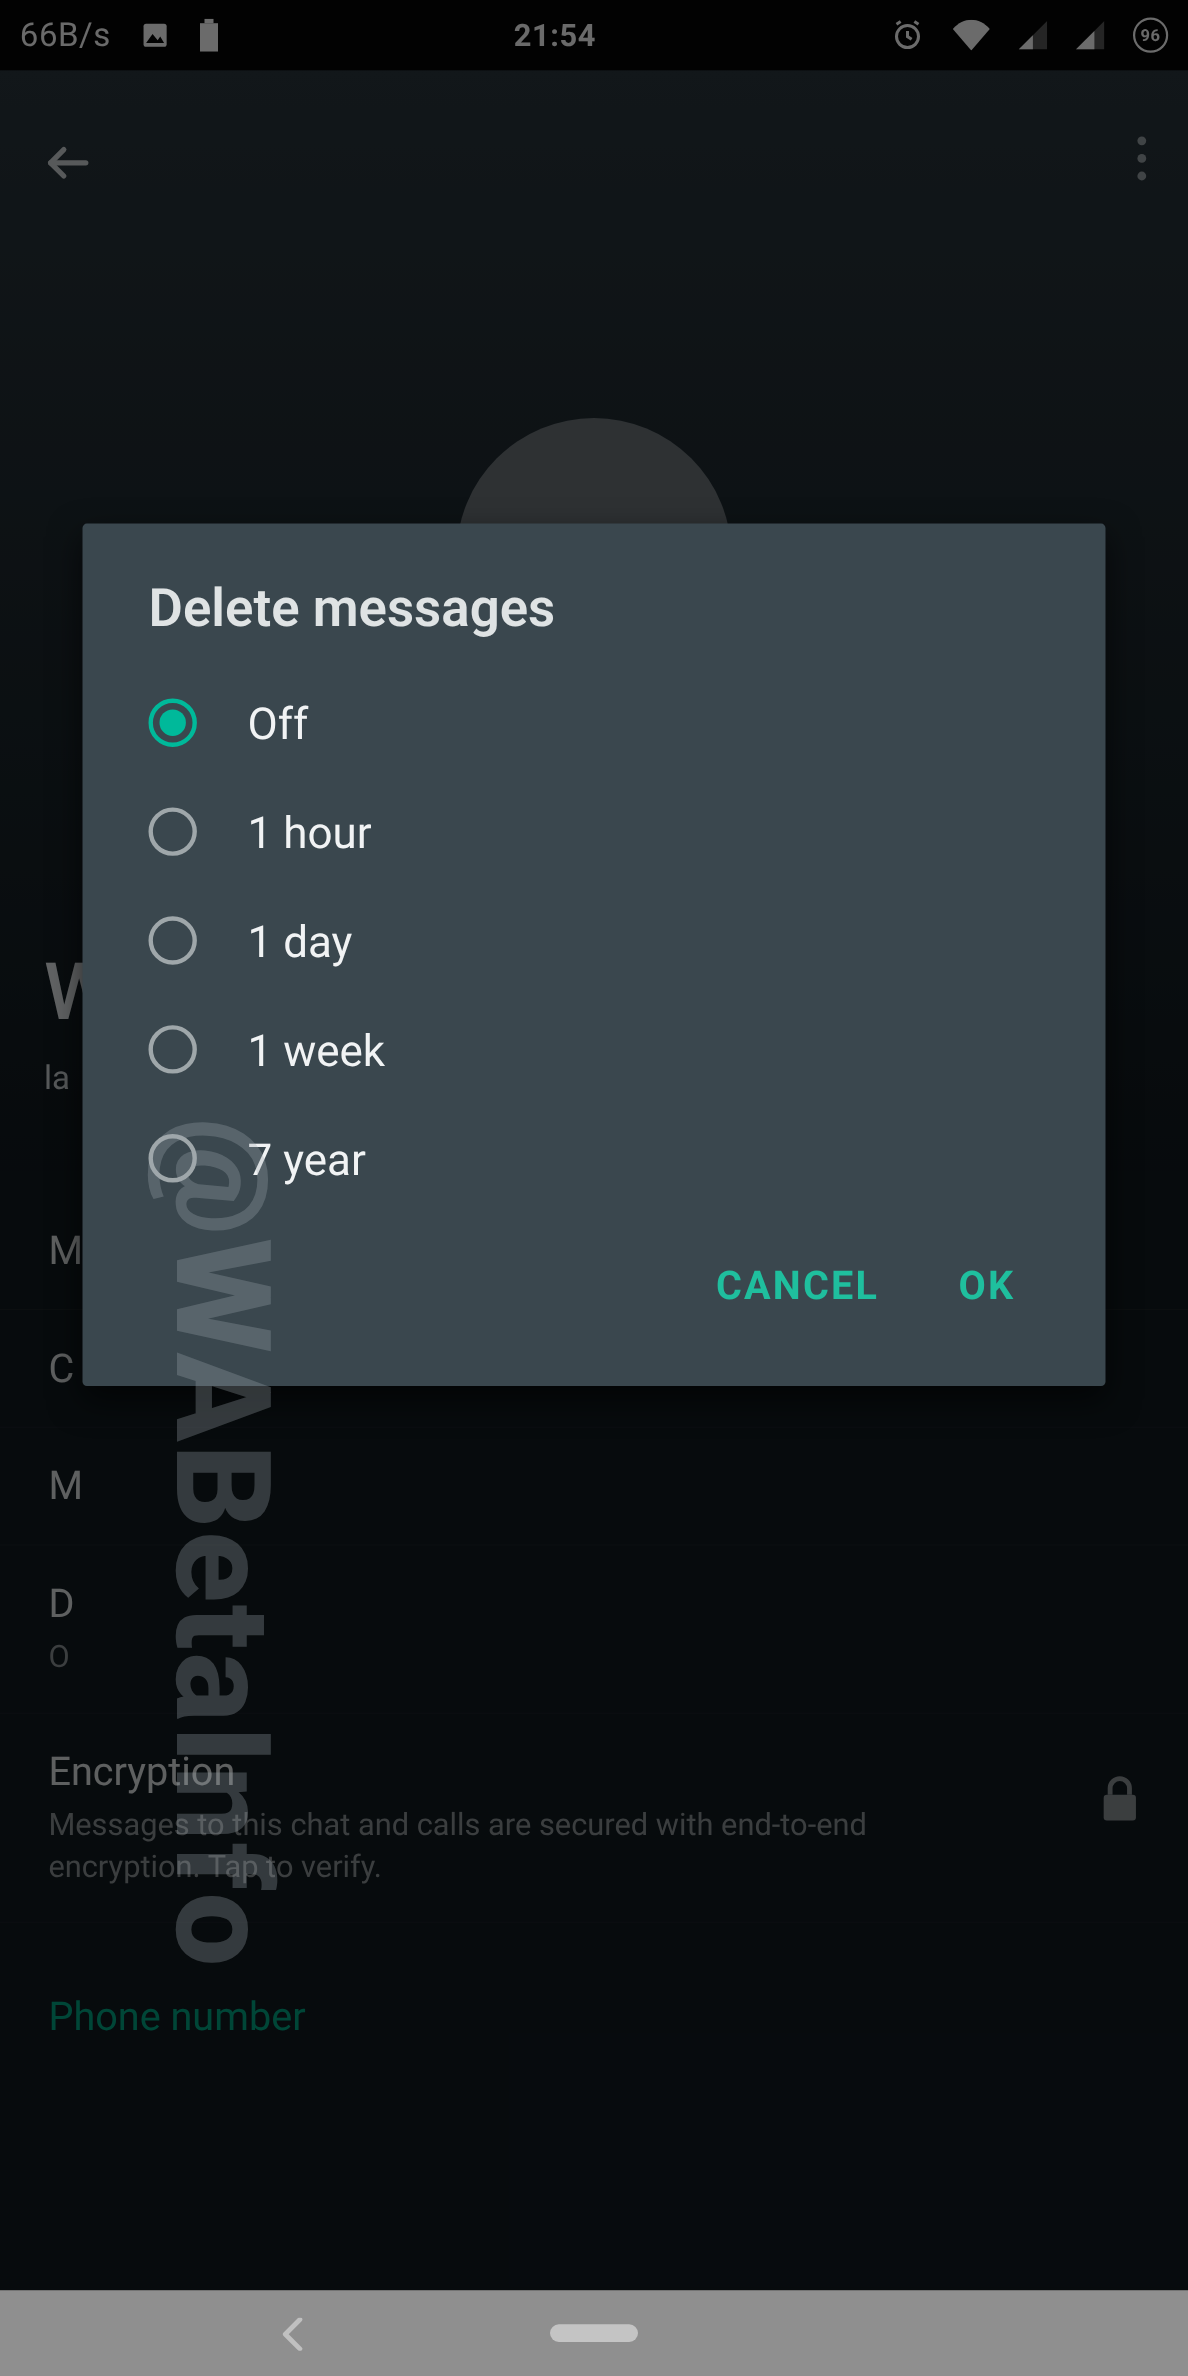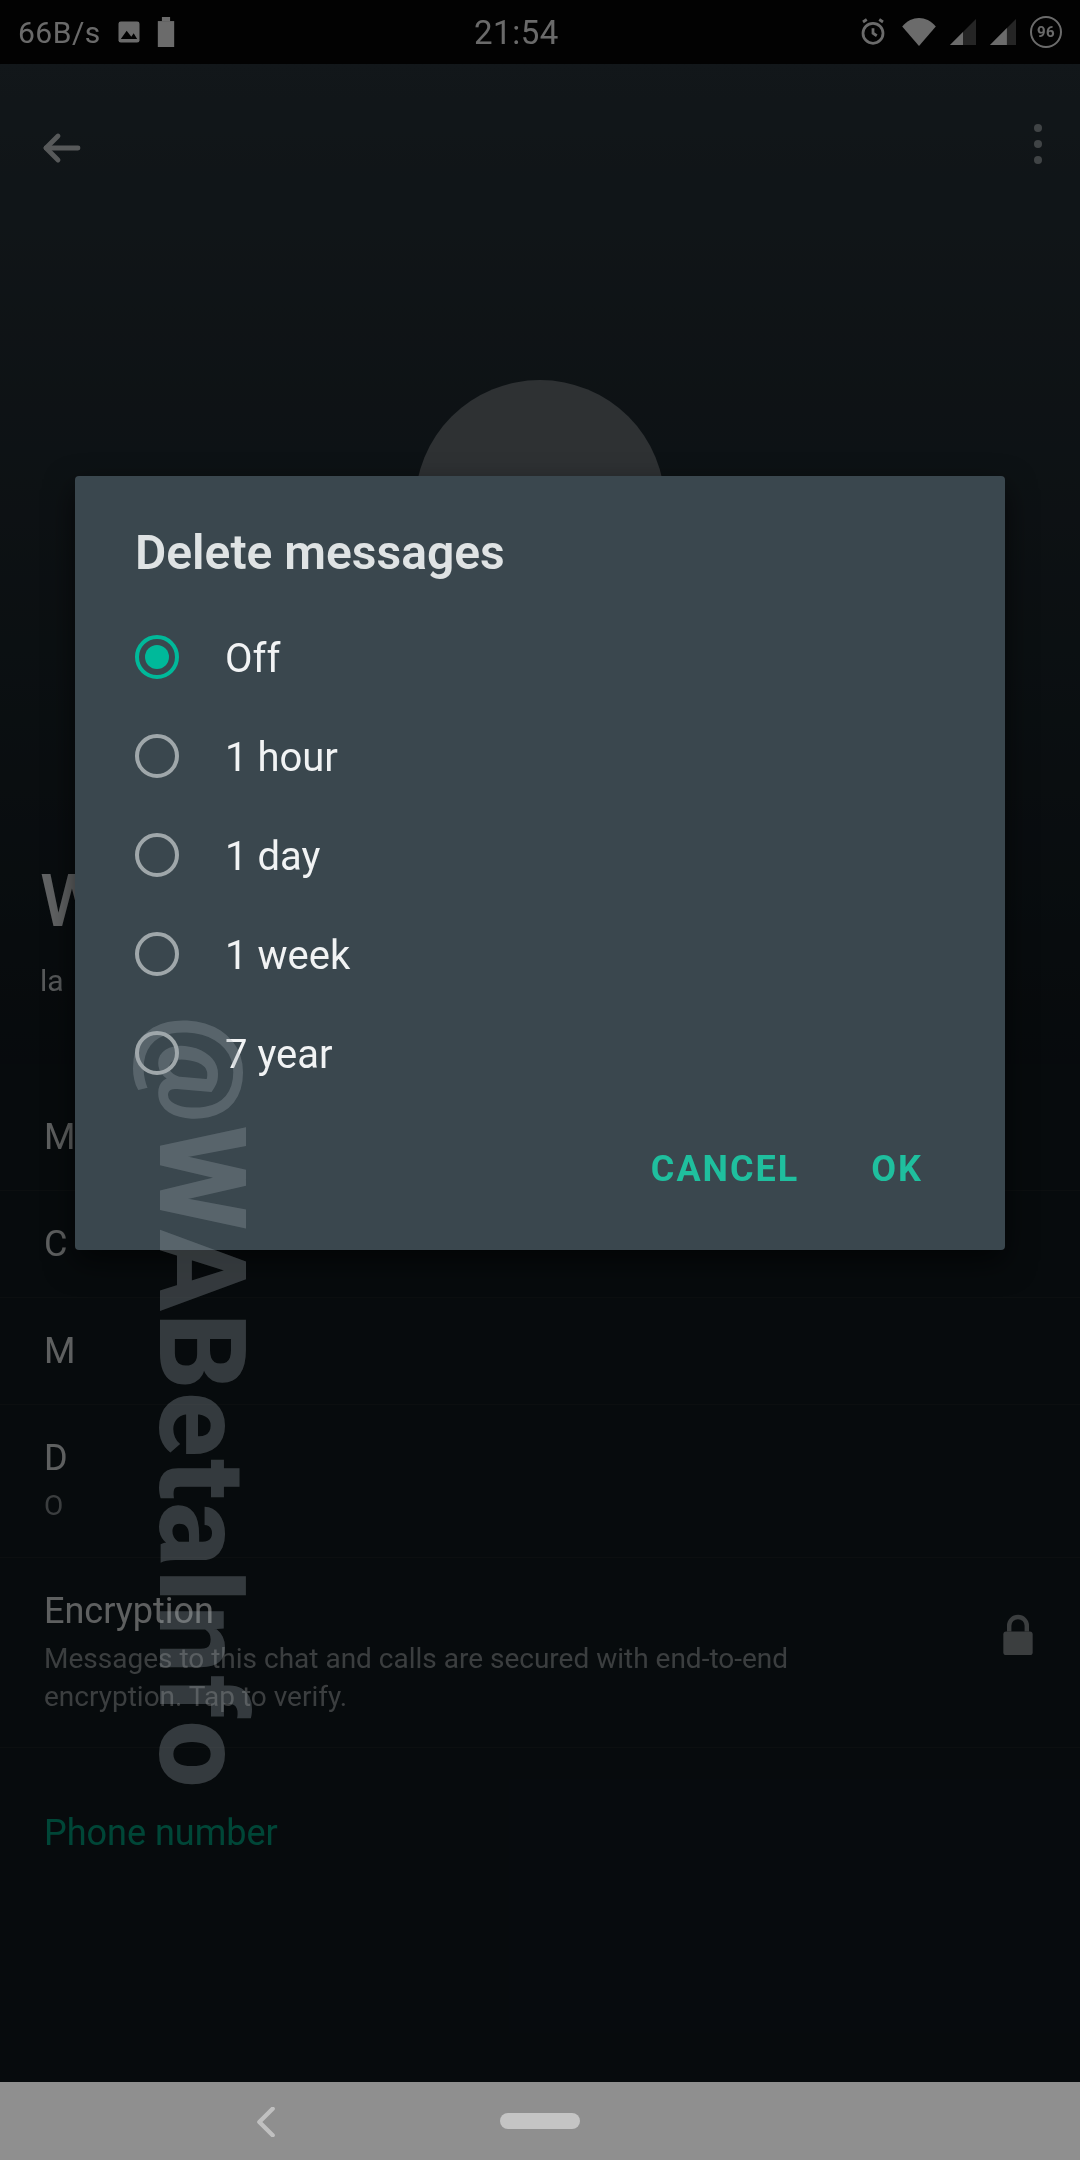--- a/index.html
+++ b/index.html
@@ -18,25 +18,25 @@
     align-items: center;
     justify-content: space-between;
     padding: 0 18px;
     font-size: 30px;
     color: #fcfcfc;
     letter-spacing: 0.5px;
   }
   .status-left, .status-right {
     display: flex;
     align-items: center;
-    gap: 14px;
+    gap: 26px;
   }
   .status-center {
-    font-size: 33px;
-    font-weight: 400;
+    font-size: 28px;
+    font-weight: 700;
   }
   .st-icon { display: inline-flex; align-items: center; }
   
   .bg-page {
     position: absolute;
     left: 0; top: 64px;
     width: 1080px; height: 2018px;
     background: #111b21;
   }
   .bg-header {
@@ -106,21 +106,21 @@
     width: 80px; height: 16px; border-radius: 10px; background: #c4c4c4;
   }
   
   .dialog {
     position: absolute;
     top: 476px; left: 75px;
     width: 930px;
     background: #3a474e;
     border-radius: 4px;
     box-shadow: 0 12px 30px rgba(0,0,0,0.6);
-    padding: 48px 0 18px;
+    padding: 48px 0 28px;
   }
   .dlg-title {
     font-size: 48px;
     font-weight: 600;
     color: #dfe3e4;
     padding: 0 60px;
   }
   .dlg-desc {
     font-size: 36px;
     color: #cfd5d7;

